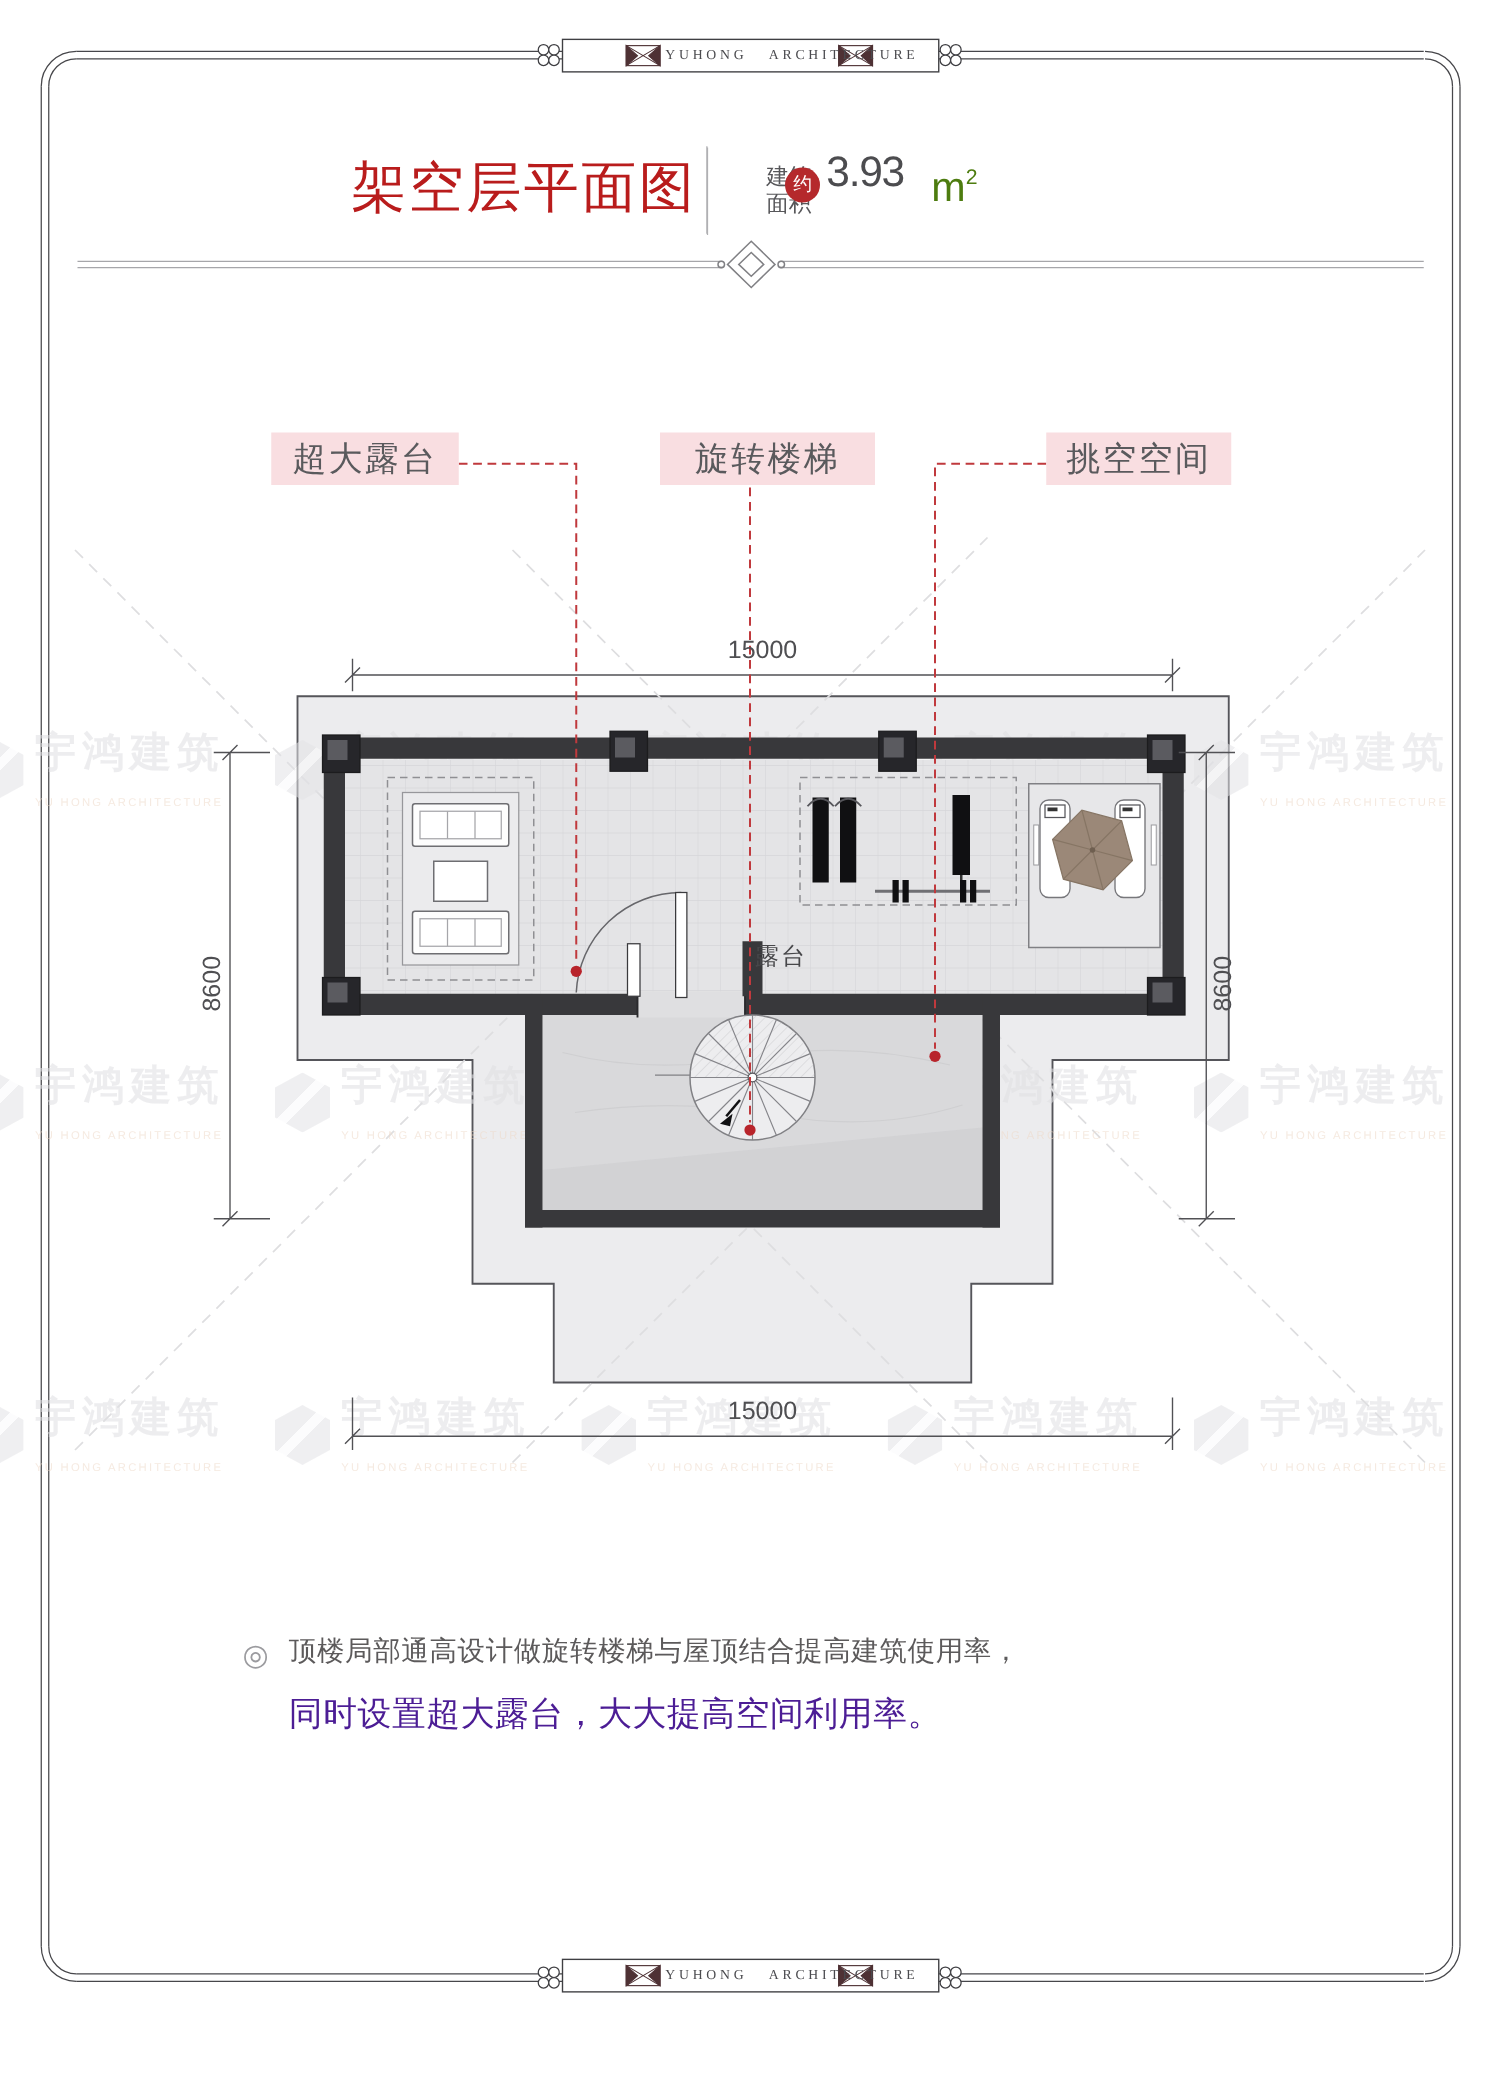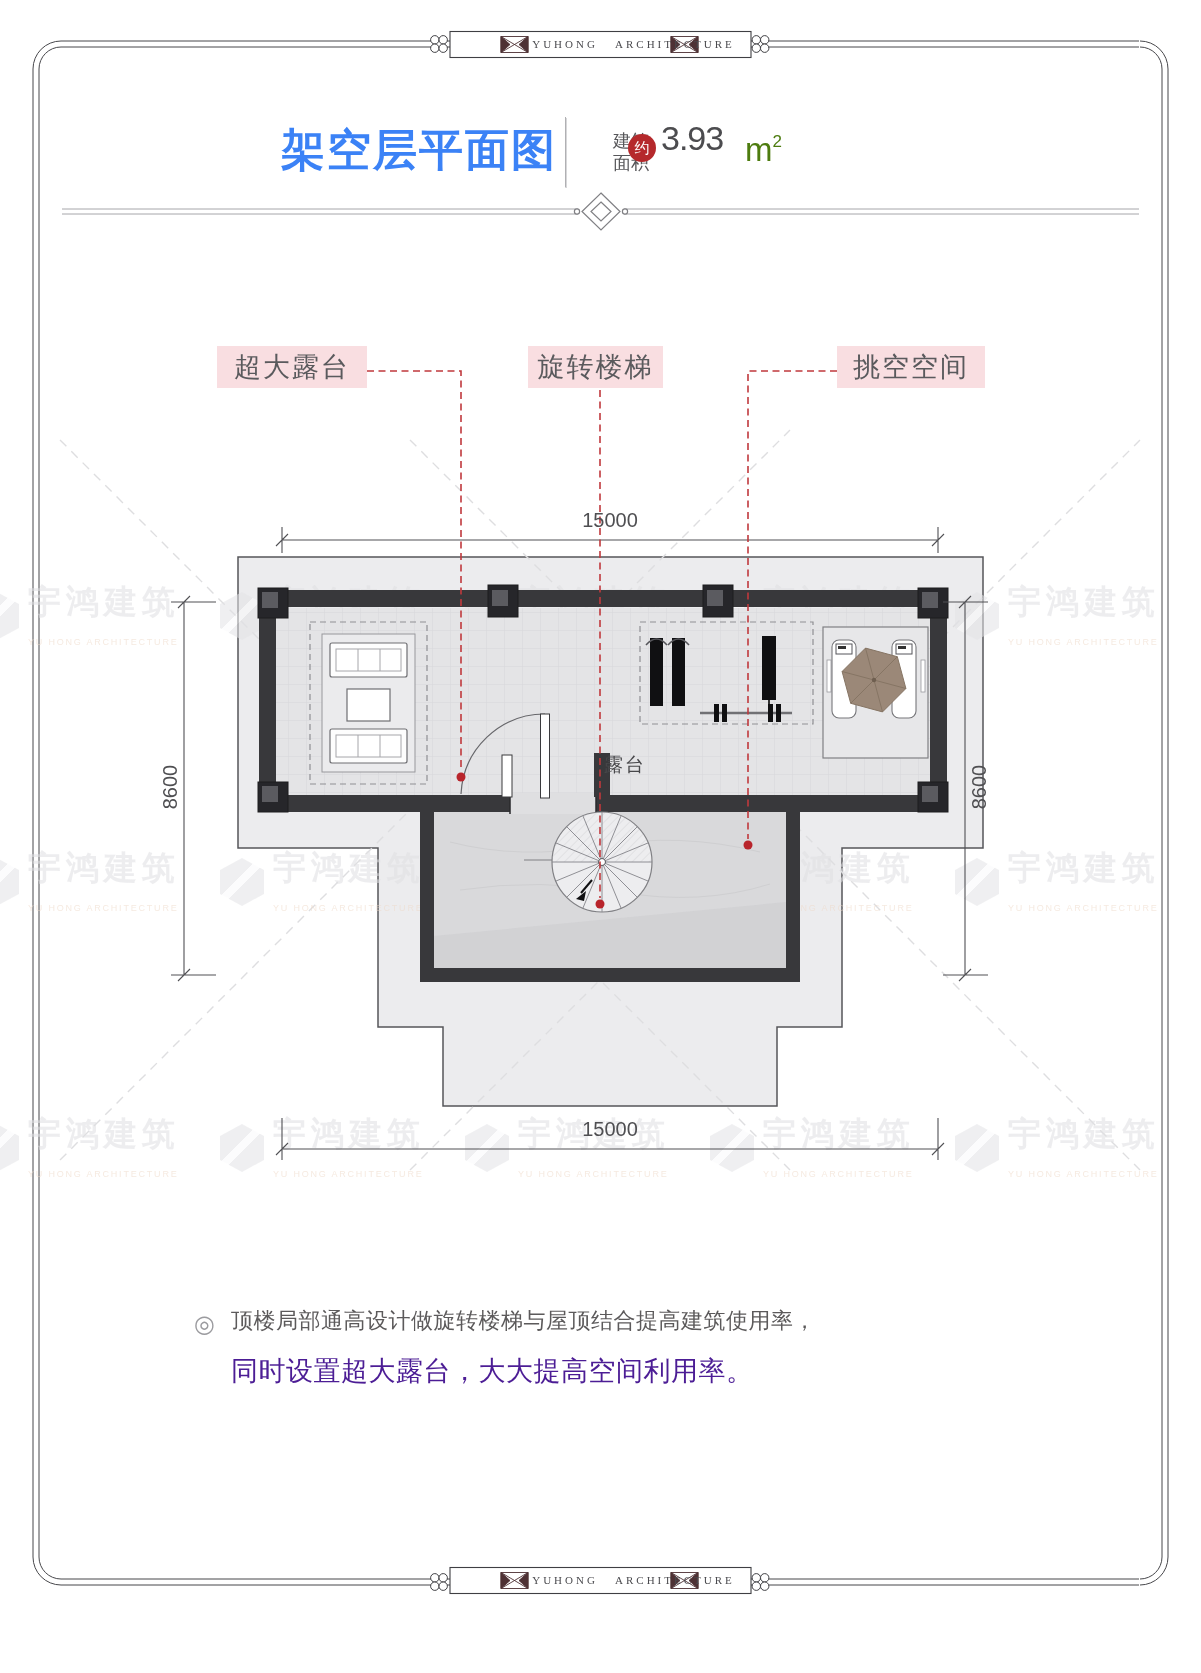--- a/index.html
+++ b/index.html
@@ -2,34 +2,34 @@
 <html><head>
 <meta charset="utf-8">
 <style>
   html,body{margin:0;padding:0;background:#ffffff;}
   .page{position:relative;width:1201px;height:1673px;margin:0 auto;background:#fff;overflow:hidden;
         font-family:"Liberation Sans","DejaVu Sans",sans-serif;}
   .abs{position:absolute;}
   svg.gfx{position:absolute;left:0;top:0;}
 
   
-  .title{left:281px;top:121px;font-size:44px;font-weight:700;color:#3b82f6;letter-spacing:2px;}
+  .title{left:281px;top:121px;font-size:44px;font-weight:400;color:#b91c1c;letter-spacing:2px;}
   .title-vbar{left:565px;top:117px;width:1px;height:70px;background:#b0b0b3;}
   .area-cn{left:581px;top:130px;font-size:18px;line-height:22px;color:#57575a;font-weight:500;margin-left:32px;}
   .badge{left:628px;top:134px;width:28px;height:28px;border-radius:50%;background:#b5292c;color:#fff;
          font-size:15px;line-height:28px;text-align:center;}
   .area-value{left:661px;top:119px;font-size:34px;font-weight:400;color:#4c4c4f;letter-spacing:-1px;}
   .area-unit{left:745px;top:131px;font-size:33px;font-weight:500;color:#4d7c0f;}
   .area-unit sup,.unit-exp{font-size:17px;position:relative;top:-14px;}
 
   
   .lbl{height:42px;line-height:42px;text-align:center;background:#f9dee1;color:#5a5a5d;
        font-size:27px;letter-spacing:2px;}
   .lbl1{left:217px;top:346px;width:150px;}
-  .lbl2{left:528px;top:346px;width:135px;}
+  .lbl2{left:528px;top:346px;width:172px;}
   .lbl3{left:837px;top:346px;width:148px;}
 
   
   .dim{font-size:20px;color:#4f4f52;text-align:center;}
   .dim-top{left:560px;top:509px;width:100px;}
   .dim-bottom{left:560px;top:1118px;width:100px;}
   .dim-left{left:126px;top:776px;width:88px;height:22px;transform:rotate(-90deg);}
   .dim-right{left:935px;top:776px;width:88px;height:22px;transform:rotate(-90deg);}
   .room-label{left:604px;top:752px;font-size:19px;letter-spacing:2px;color:#47474a;font-weight:500;}
 

